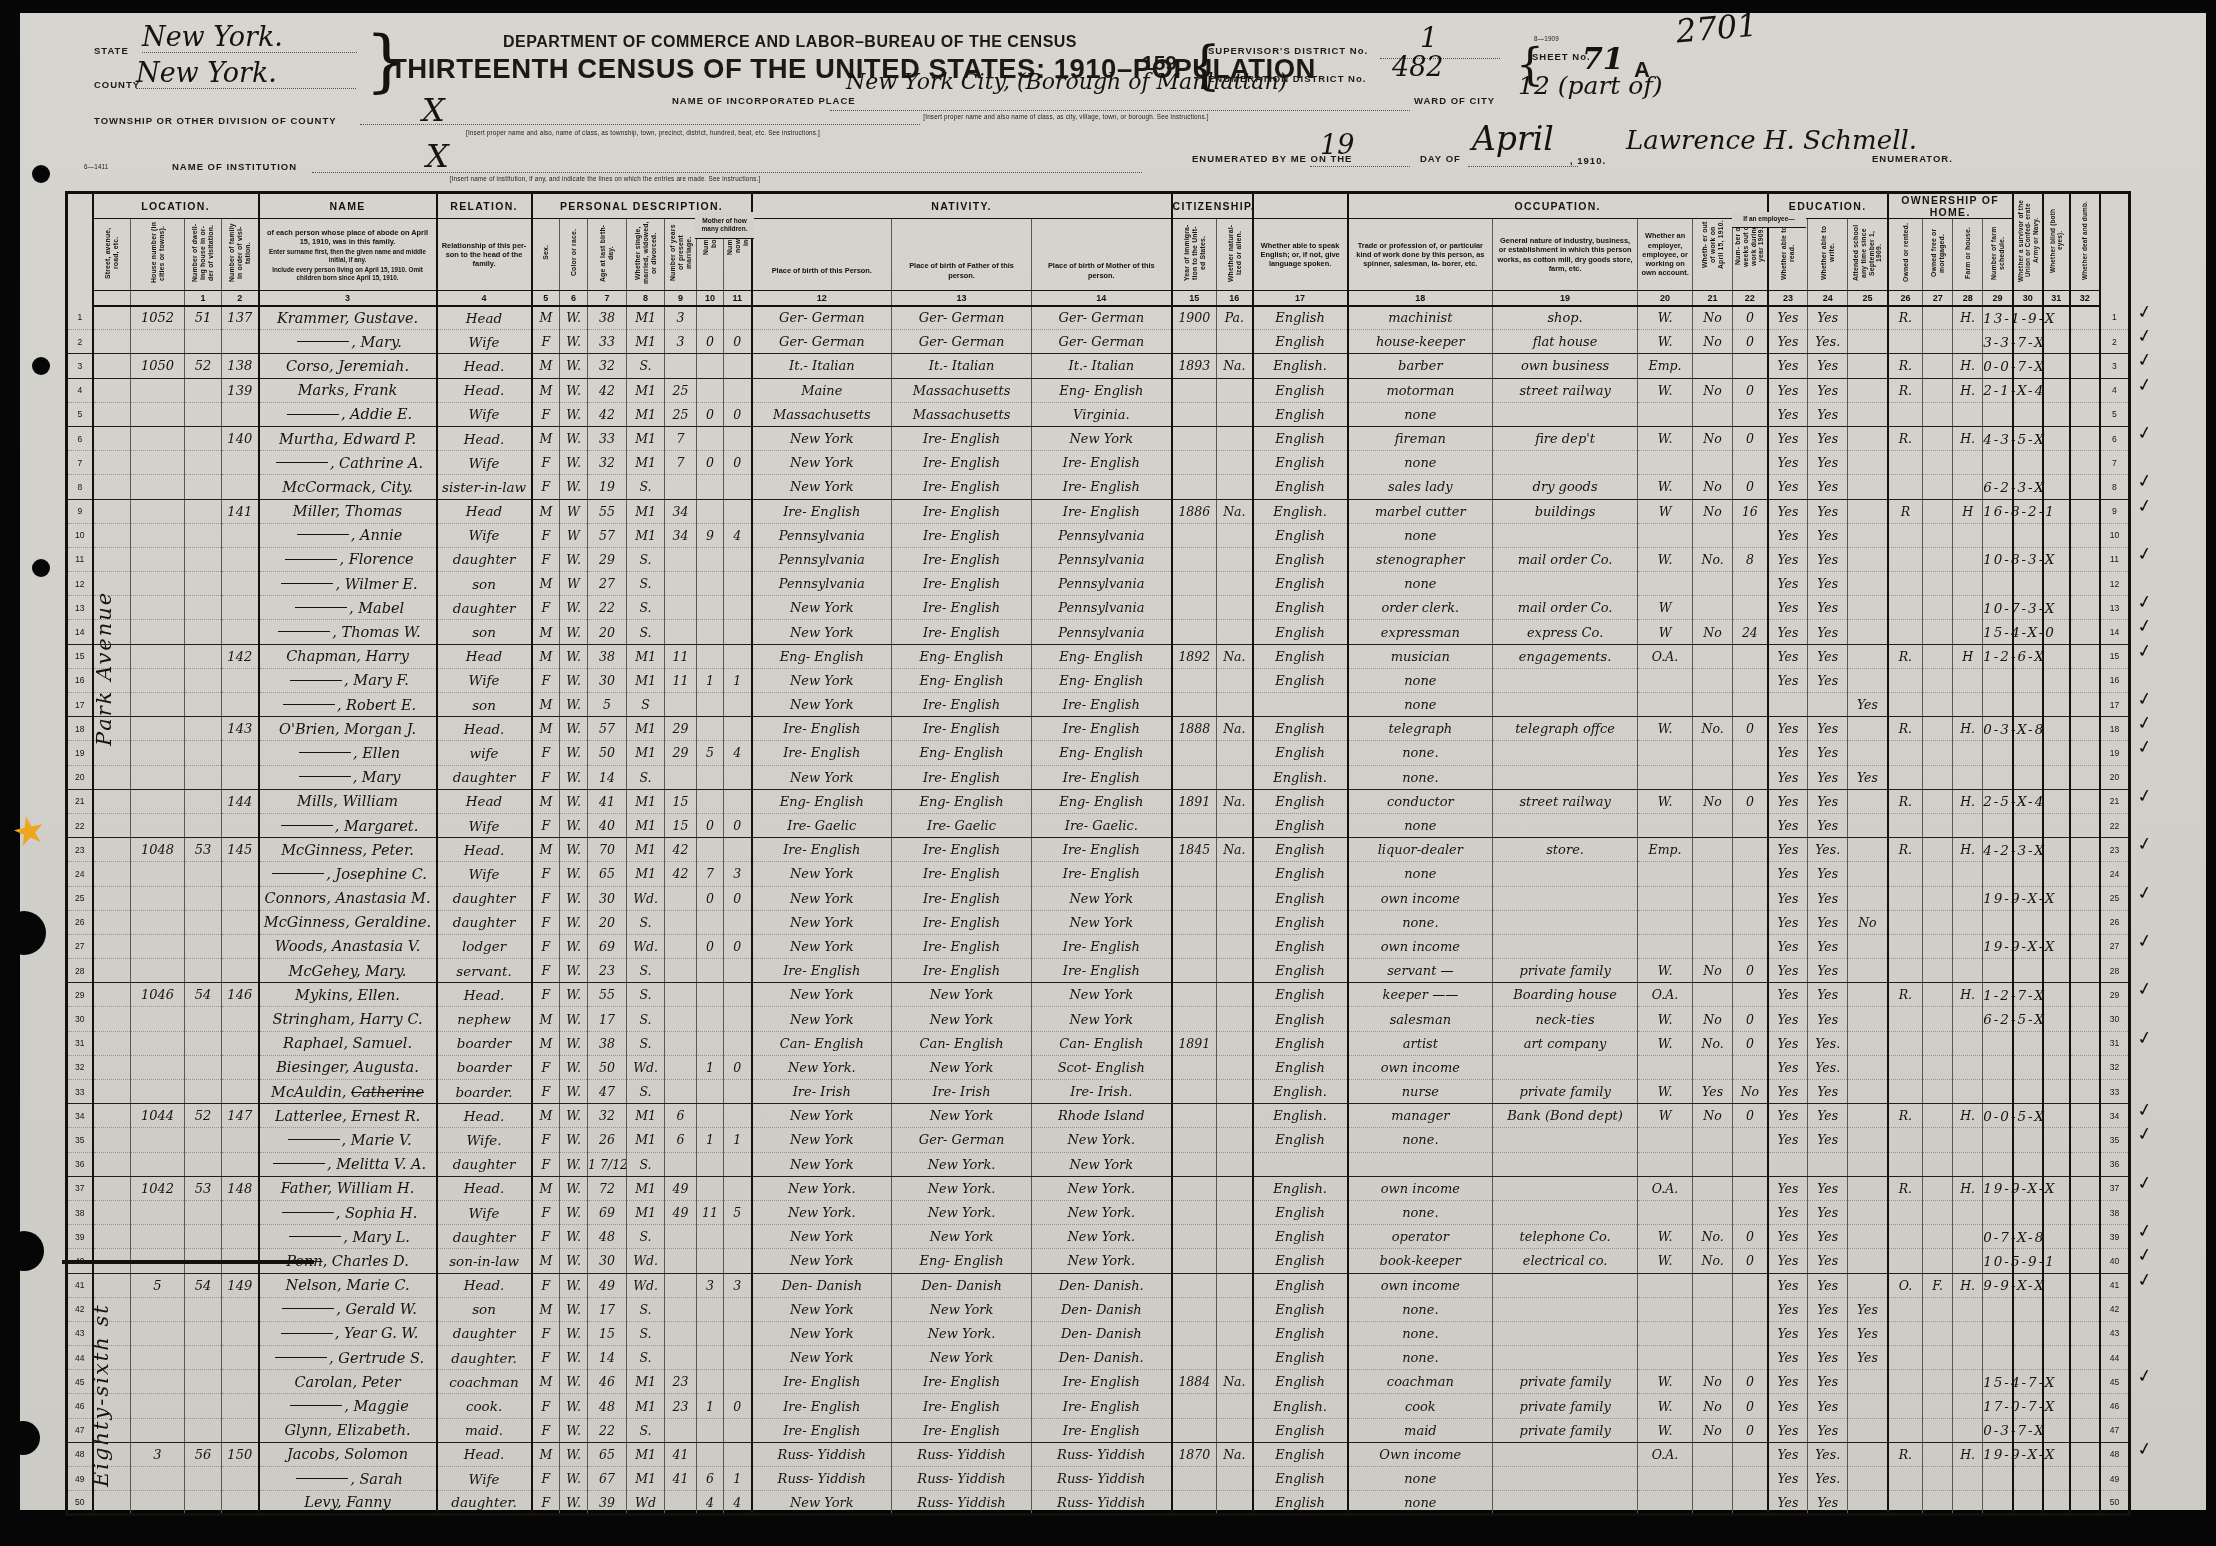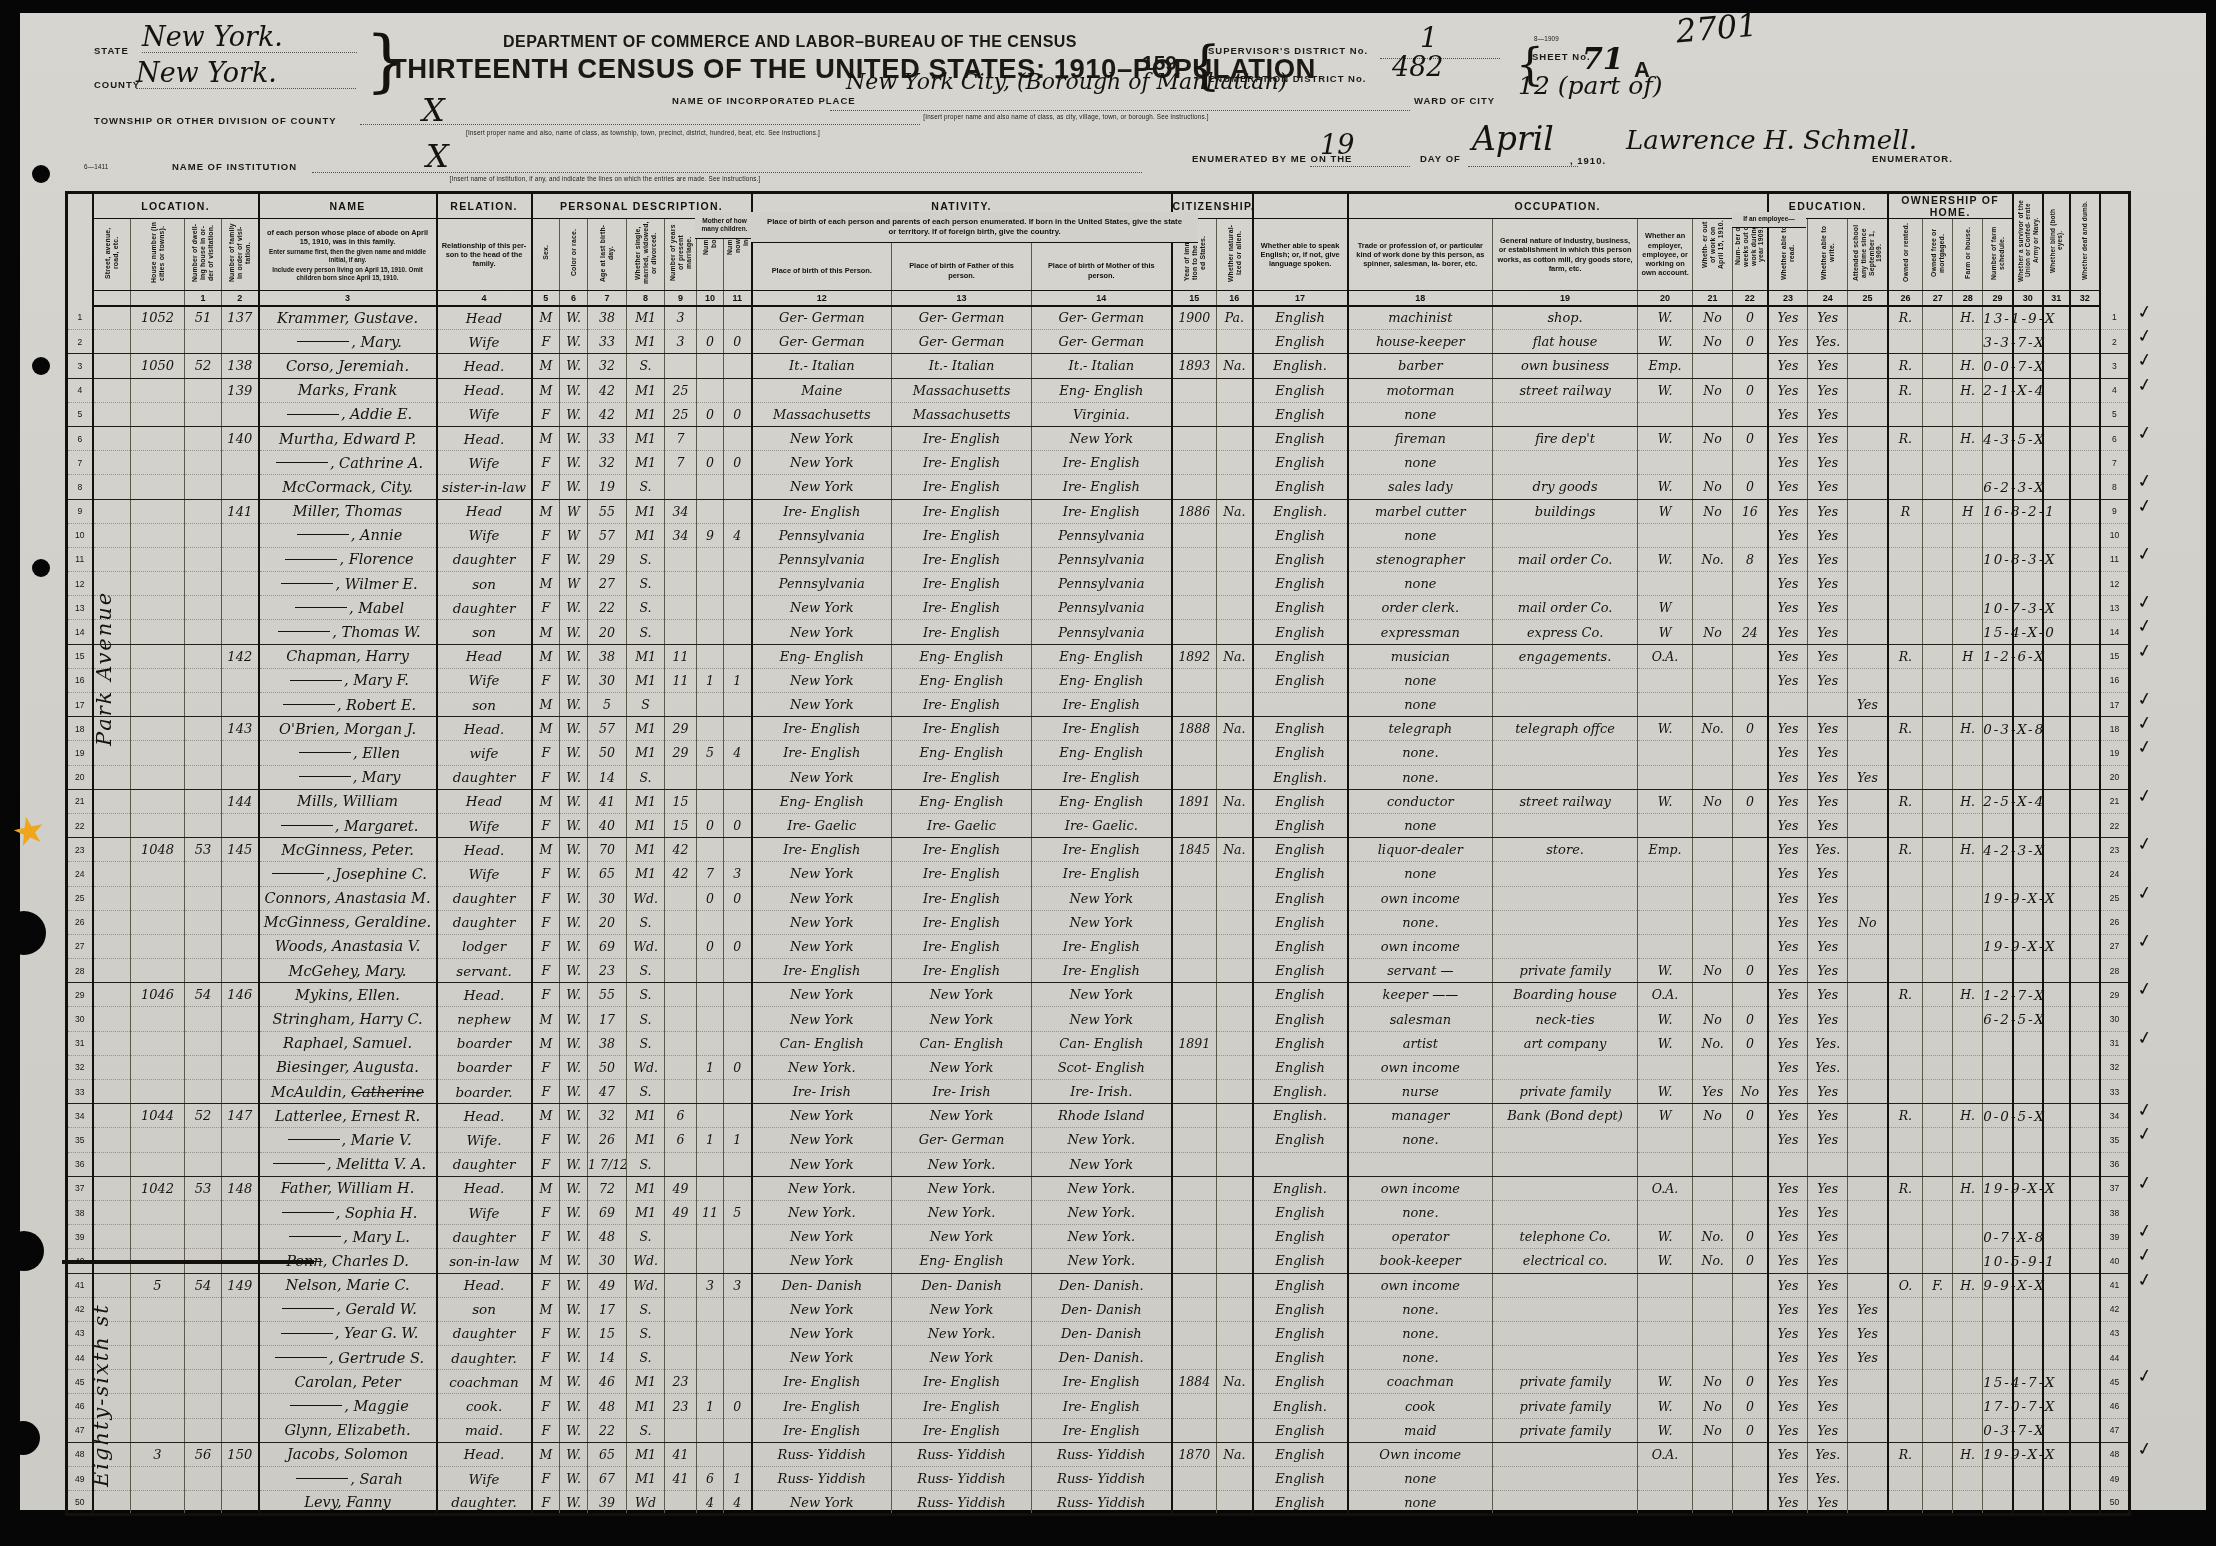--- a/index.html
+++ b/index.html
@@ -2156,21 +2156,20 @@
           <td class="hw annx"></td>
           <td class=" gb"></td>
           <td class=" gb"></td>
           <td class=" gb"></td>
           <td class="lnc lnr gb">50</td>
         </tr>
       </tbody>
     </table>
 
   <div class="ovl" id="ov-mother">Mother of how many children.</div>
-  <div class="ovl" id="ov-nat">Place of birth of each person and parents of each person enumerated.  If born in the United States, give the state or territory.  If of foreign birth, give the country.</div>
   <div class="ovl" id="ov-emp">If an employee—</div>
 
   <div class="street-lab" id="street1">Park Avenue</div>
   <div class="street-lab" id="street2">Eighty-sixth st</div>
 
   <div id="star">★</div>
   <div id="strline"></div>
   <div class="hole" style="left:12px;top:152px;width:18px;height:18px"></div>
   <div class="hole" style="left:12px;top:344px;width:18px;height:18px"></div>
   <div class="hole" style="left:12px;top:546px;width:18px;height:18px"></div>

